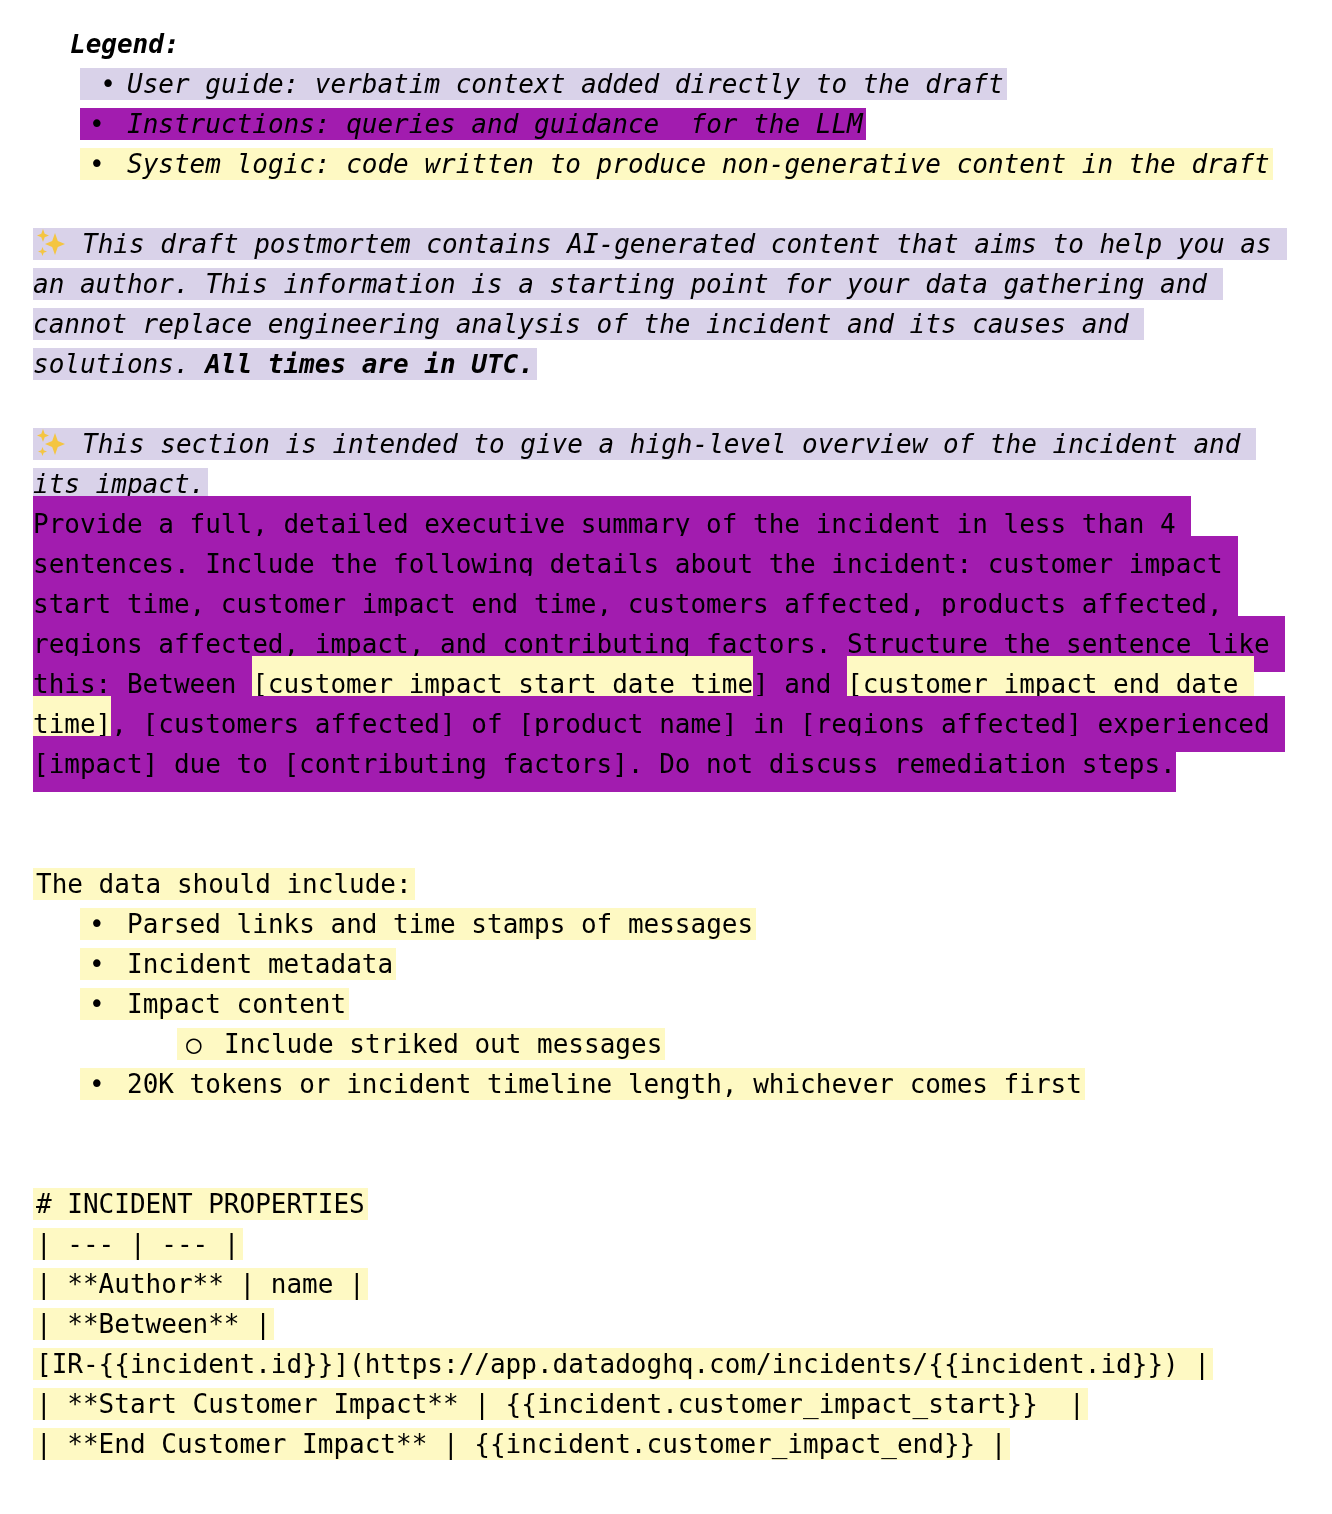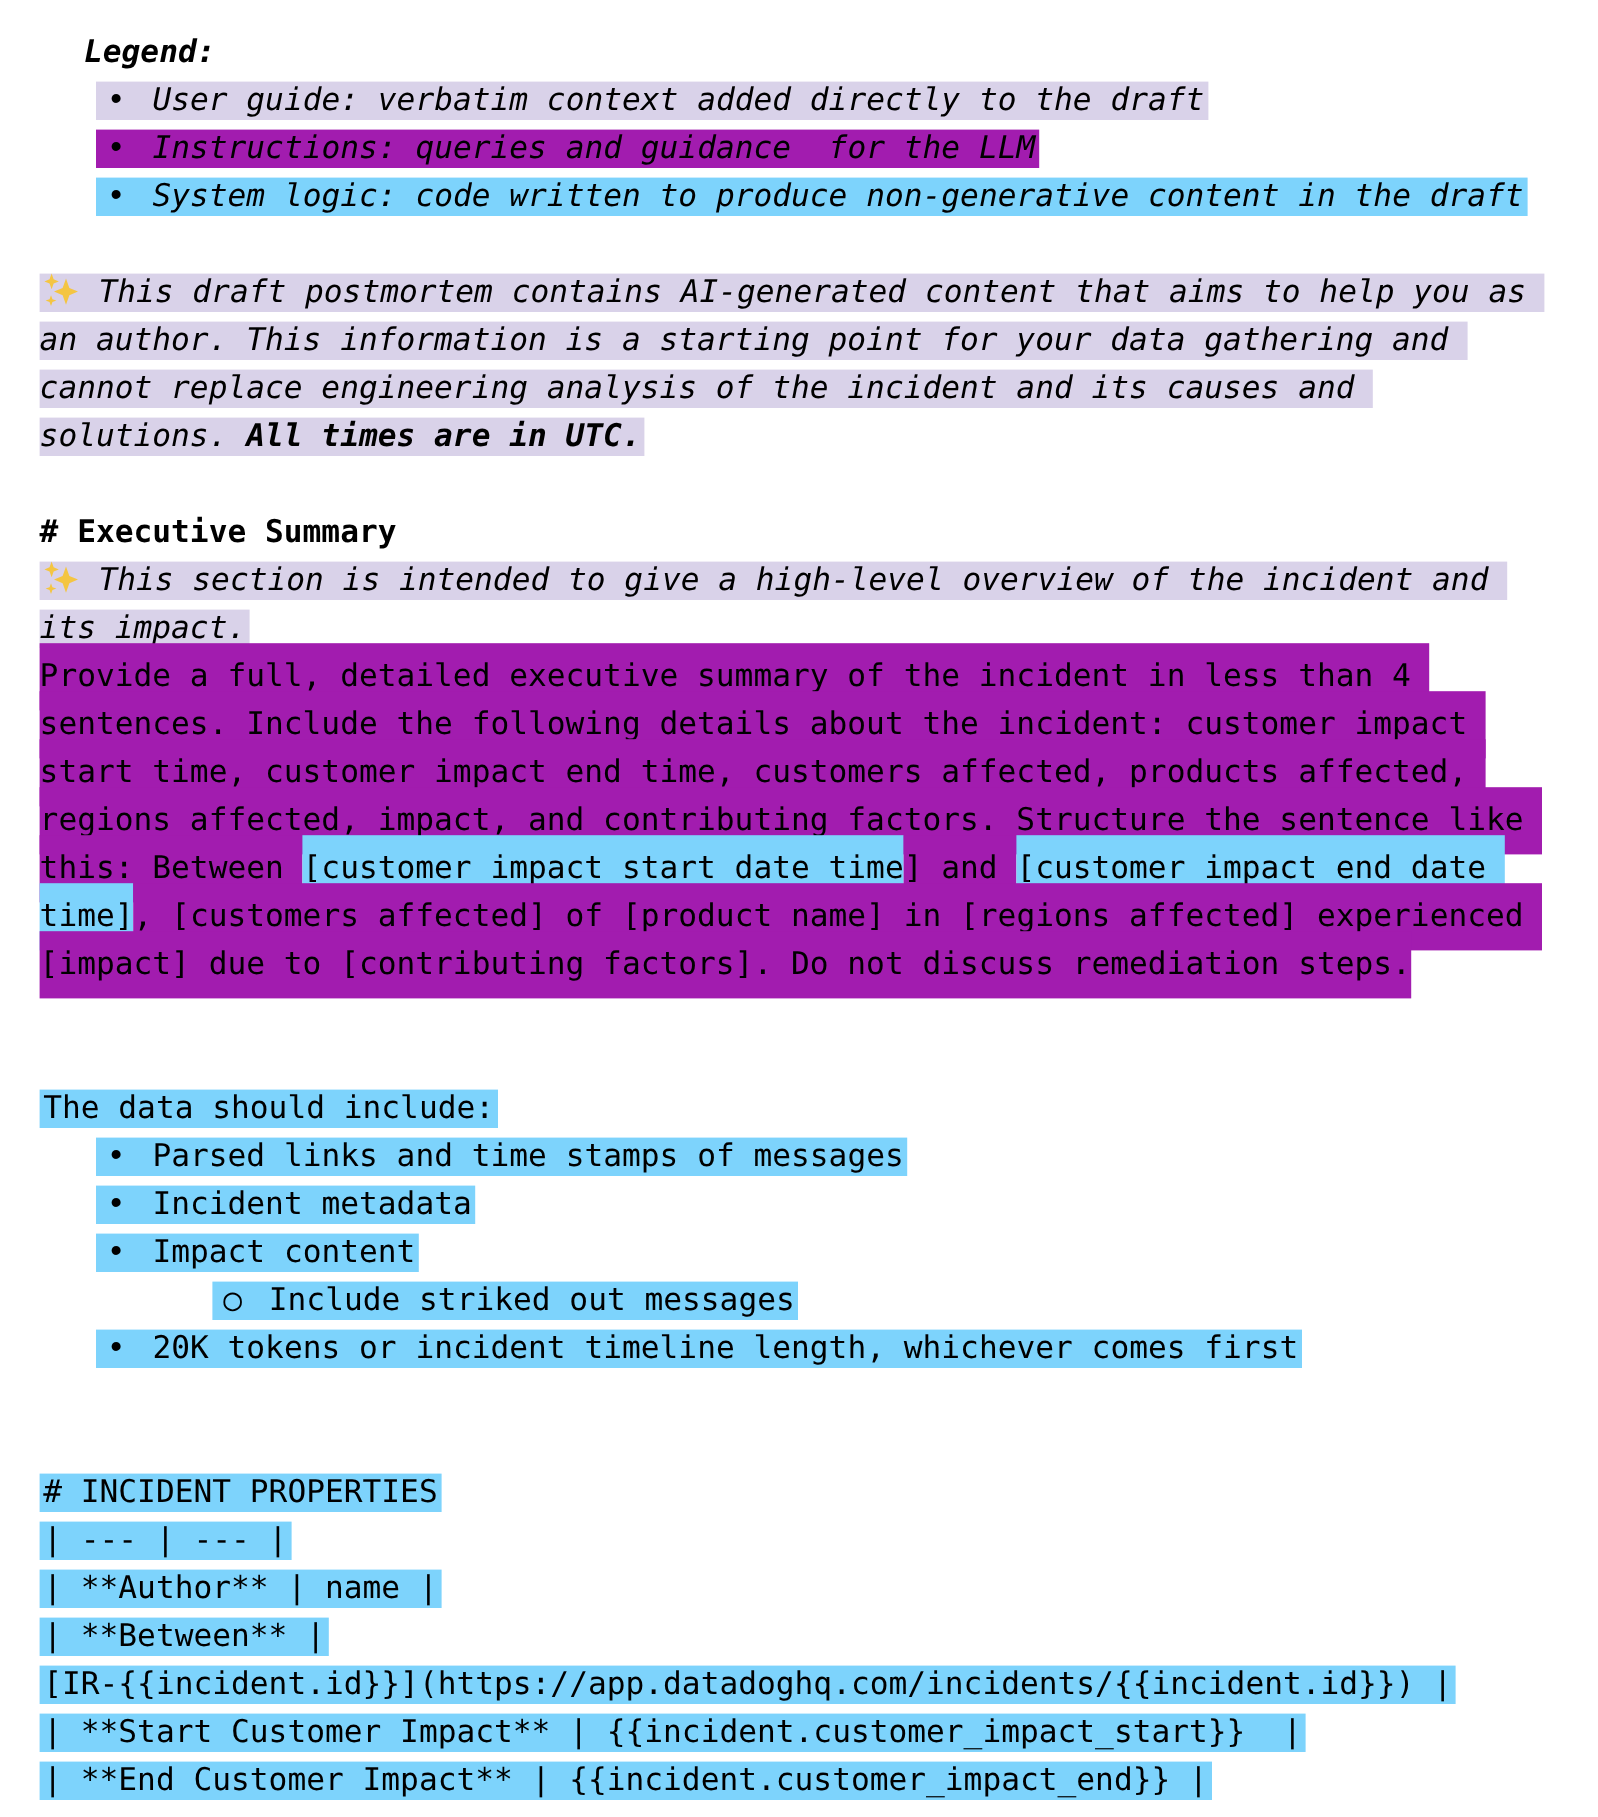--- a/index.html
+++ b/index.html
@@ -19,23 +19,23 @@
     color: #000000;
   }
   .line { min-height: 40px; }
   .para { }
   .spacer { height: 40px; }
   .hl {
     white-space: pre-wrap;
     padding: 1px 3px;
   }
   .joined .hl { padding: 13px 0; }
-  .hl-purple { background: #d9d2e9; }
+  .hl-purple { background: #d9d2e9; text-align: center; }
   .hl-blue   { background: #a21caf; }
-  .hl-green  { background: #7dd3fc; }
+  .hl-green  { background: #fef9c3; }
   .italic { font-style: italic; }
   .bold   { font-weight: bold; }
   .legend-title { font-weight: bold; font-style: italic; margin-left: 37px; }
   .heading { font-weight: bold; }
   .li-l1 { margin-left: 47px; }
   .li-l2 { margin-left: 144px; }
   .marker {
     display: inline-block;
     width: 44px;
     padding-left: 6px;
@@ -72,21 +72,20 @@
   <div class="para">
     <span class="hl hl-purple italic"><svg class="sparkle-icon" width="30" height="30" viewBox="0 0 30 30">
           <path d="M19 5 L21.8 12.9 L29 16 L21.8 19.1 L19 27 L16.2 19.1 L9 16 L16.2 12.9 Z" fill="#F4C542"></path>
           <path d="M7 1 L8.7 5.8 L13 7.5 L8.7 9.2 L7 14 L5.3 9.2 L1 7.5 L5.3 5.8 Z" fill="#F4C542"></path>
           <path d="M6.5 19 L7.7 22.3 L11 23.5 L7.7 24.7 L6.5 28 L5.3 24.7 L2 23.5 L5.3 22.3 Z" fill="#F4C542"></path>
         </svg><span>This draft postmortem contains AI-generated content that aims to help you as an author. This information is a starting point for your data gathering and cannot replace engineering analysis of the incident and its causes and solutions. </span><span class="bold">All times are in UTC.</span></span>
   </div>
 
   <div class="spacer"></div>
 
-  <div class="line heading"># Executive Summary</div>
 
   <div class="para">
     <span class="hl hl-purple italic"><svg class="sparkle-icon" width="30" height="30" viewBox="0 0 30 30">
           <path d="M19 5 L21.8 12.9 L29 16 L21.8 19.1 L19 27 L16.2 19.1 L9 16 L16.2 12.9 Z" fill="#F4C542"></path>
           <path d="M7 1 L8.7 5.8 L13 7.5 L8.7 9.2 L7 14 L5.3 9.2 L1 7.5 L5.3 5.8 Z" fill="#F4C542"></path>
           <path d="M6.5 19 L7.7 22.3 L11 23.5 L7.7 24.7 L6.5 28 L5.3 24.7 L2 23.5 L5.3 22.3 Z" fill="#F4C542"></path>
         </svg><span>This section is intended to give a high-level overview of the incident and its impact.</span></span>
   </div>
 
   <div class="para joined"><span class="hl hl-blue">Provide a full, detailed executive summary of the incident in less than 4 sentences. Include the following details about the incident: customer impact start time, customer impact end time, customers affected, products affected, regions affected, impact, and contributing factors. Structure the sentence like this: Between </span><span class="hl hl-green">[customer impact start date time</span><span class="hl hl-blue">] and </span><span class="hl hl-green">[customer impact end date time]</span><span class="hl hl-blue">, [customers affected] of [product name] in [regions affected] experienced [impact] due to [contributing factors]. Do not discuss remediation steps.</span></div>

